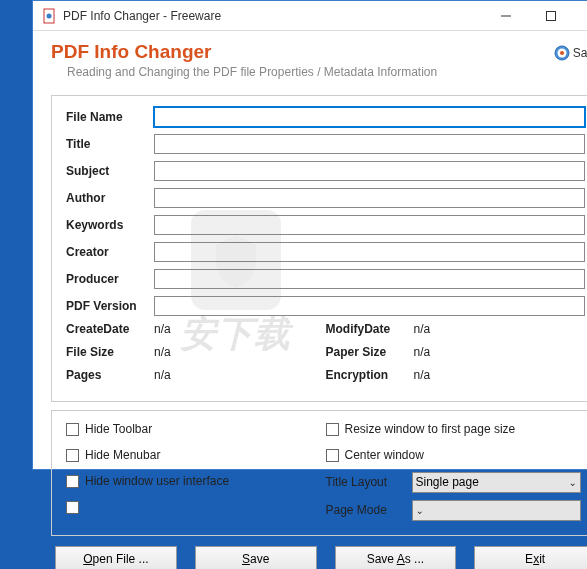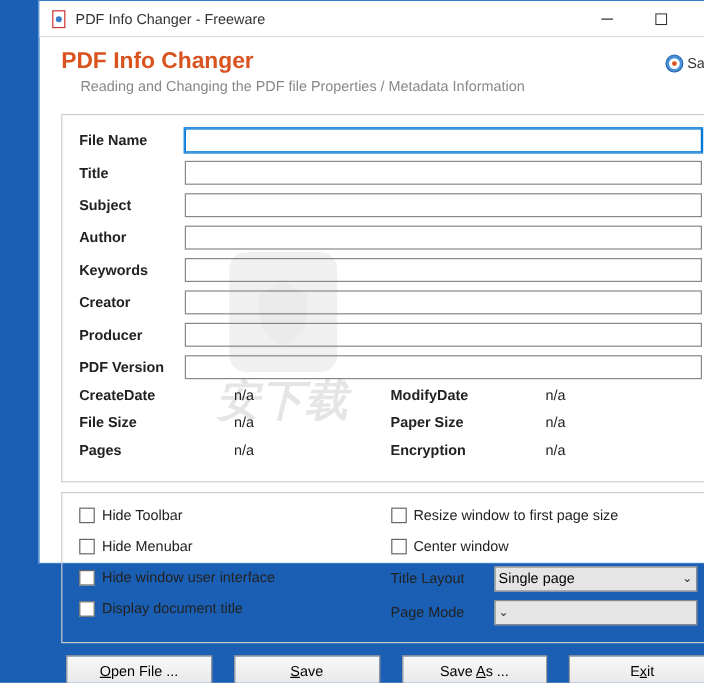--- a/index.html
+++ b/index.html
@@ -17,21 +17,21 @@
 .app-subtitle { color: #888; font-size: 12px; margin-left: 16px; }
 .help-link { display: flex; align-items: center; gap: 3px; color: #333; margin-top: 4px; cursor: pointer; }
 .help-icon { width: 16px; height: 16px; }
 .panel { border: 1px solid #ccc; margin-top: 12px; padding: 10px 14px 10px 14px; }
 .form-row { display: flex; align-items: center; margin-bottom: 5px; min-height: 22px; }
 .form-label { width: 88px; font-weight: bold; color: #222; font-size: 12px; }
 .form-input { flex: 1; height: 20px; border: 1px solid #888; padding: 0 3px; font-size: 12px; background: #fff; }
 .form-input.focused { border: 1px solid #0078d7; outline: 1px solid #0078d7; }
 .info-grid { display: flex; margin-top: 2px; }
 .info-col { flex: 1; }
-.info-row { display: flex; margin-bottom: 5px; min-height: 18px; gap: 41px; }
+.info-row { display: flex; margin-bottom: 5px; min-height: 18px; }
 .info-label { width: 88px; font-weight: bold; color: #222; font-size: 12px; }
 .info-value { color: #222; font-size: 12px; }
 .options-panel { border: 1px solid #ccc; margin-top: 8px; padding: 8px 14px; display: flex; }
 .options-col { flex: 1; }
 .check-row { display: flex; align-items: center; margin-bottom: 6px; min-height: 20px; }
 .checkbox { width: 13px; height: 13px; border: 1px solid #666; margin-right: 6px; background: #fff; cursor: pointer; }
 .check-label { color: #222; font-size: 12px; }
 .select-row { display: flex; align-items: center; margin-bottom: 6px; min-height: 22px; }
 .select-label { width: 86px; color: #222; font-size: 12px; }
 .select { flex: 1; height: 21px; border: 1px solid #888; padding: 0 3px; font-size: 12px; background: #e5e5e5; position: relative; display: flex; align-items: center; cursor: pointer; margin-right: 4px; }
@@ -179,21 +179,20 @@
         <div class="check-row">
             <span class="checkbox"></span>
             <span class="check-label">Hide Menubar</span>
           </div>
         <div class="check-row">
             <span class="checkbox"></span>
             <span class="check-label">Hide window user interface</span>
           </div>
         <div class="check-row">
             <span class="checkbox"></span>
-            <span class="check-label">Display document title</span>
           </div>
       </div>
       <div class="options-col">
         <div class="check-row">
             <span class="checkbox"></span>
             <span class="check-label">Resize window to first page size</span>
           </div>
         <div class="check-row">
             <span class="checkbox"></span>
             <span class="check-label">Center window</span>

